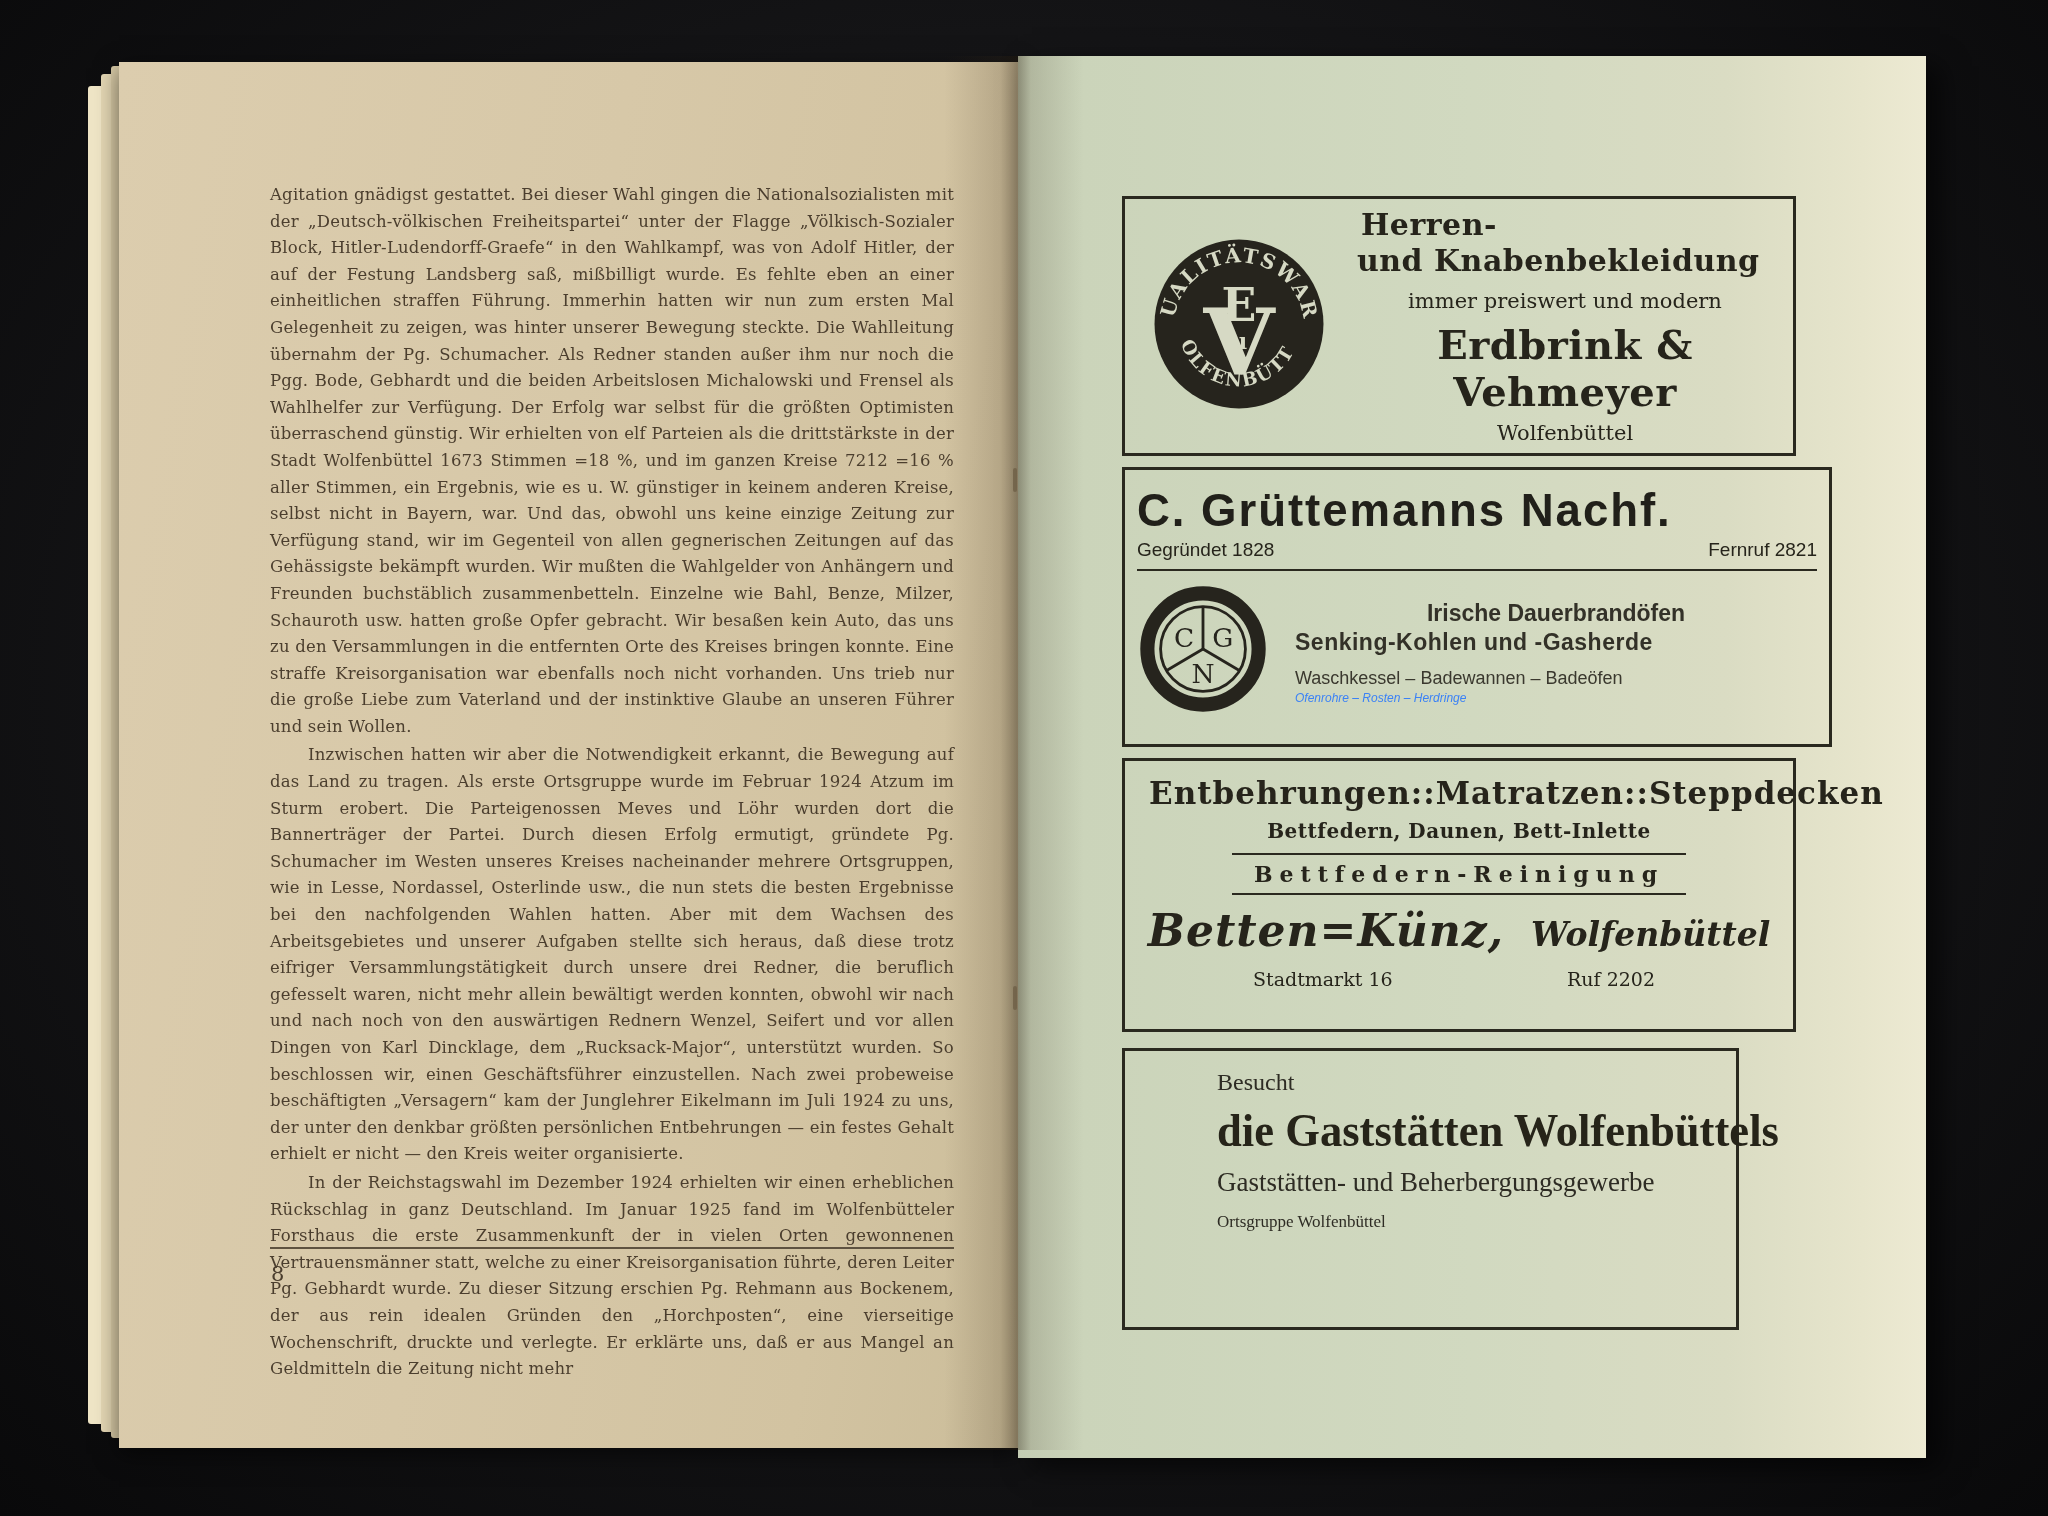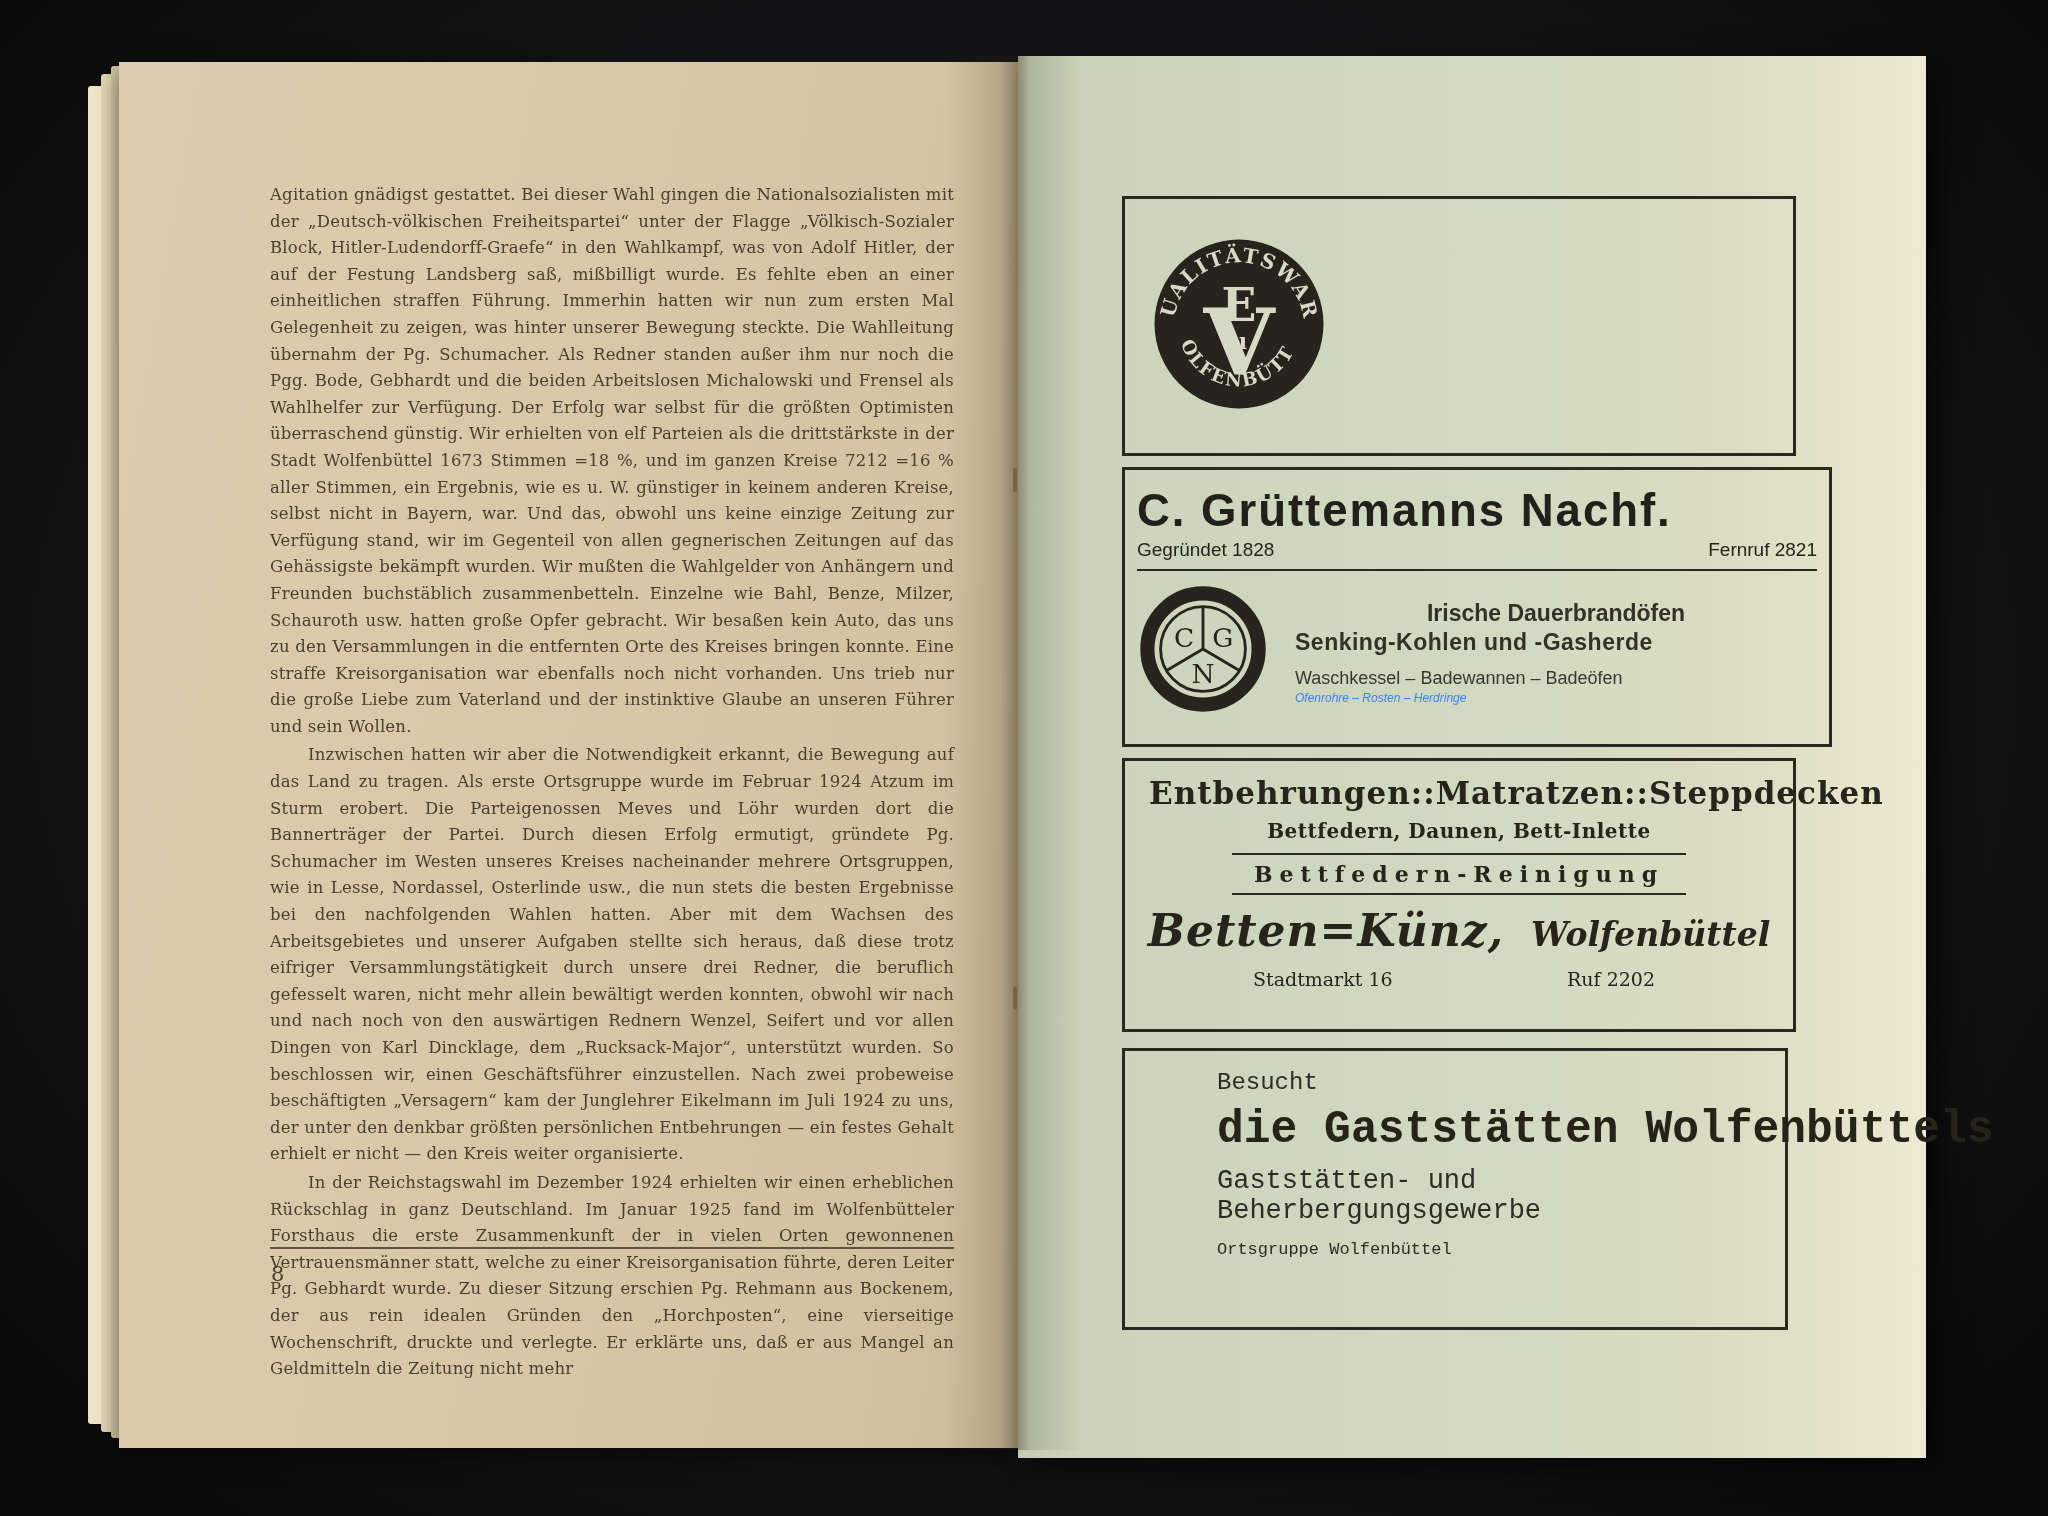--- a/index.html
+++ b/index.html
@@ -83,22 +83,22 @@
   .ad-kunz{left:1122px;top:758px;width:674px;height:274px;padding:14px 18px;text-align:center;}
   .kunz-head{font-weight:bold;font-size:31px;letter-spacing:1px;display:flex;justify-content:space-between;padding:0 6px;}
   .kunz-sub{font-size:20px;font-weight:bold;margin-top:8px;letter-spacing:.5px;}
   .kunz-service{display:inline-block;border-top:2px solid #2a291f;border-bottom:2px solid #2a291f;
                 padding:6px 22px;margin-top:10px;font-weight:bold;font-size:22px;letter-spacing:7px;}
   .kunz-company-row{margin-top:10px;white-space:nowrap;}
   .kunz-company{font-weight:bold;font-style:italic;font-size:44px;letter-spacing:1px;}
   .kunz-city{font-weight:bold;font-style:italic;font-size:33px;margin-left:22px;}
   .kunz-bottom{display:flex;justify-content:space-between;padding:0 120px 0 110px;font-size:19px;margin-top:12px;gap:32px;}
   
-  .ad-gast{left:1122px;top:1048px;width:666px;height:282px;padding:18px 10px 10px 92px;
-           font-family:Liberation Mono, monospace;color:#2e2c24;}
+  .ad-gast{left:1122px;top:1048px;width:617px;height:282px;padding:18px 10px 10px 92px;
+           font-family:Liberation Serif, serif;color:#2e2c24;}
   .gast-l1{font-size:24px;}
   .gast-l2{font-size:46px;font-weight:bold;margin-top:8px;letter-spacing:0;transform:scaleX(.97);transform-origin:left;white-space:nowrap;color:#262419;}
   .gast-l3{font-size:27px;margin-top:22px;}
   .gast-l4{font-size:27px;margin-top:10px;}
   .gast-l5{font-size:17px;margin-top:14px;}
   svg text{font-family:"DejaVu Serif",serif;}
 </style>
 </head>
 <body>
 
@@ -131,20 +131,27 @@
       <text font-size="23" font-weight="bold" fill="#d6d9c4" letter-spacing="2">
         <textPath href="#arcTop" startOffset="50%" text-anchor="middle">QUALITÄTSWARE</textPath>
       </text>
       <text font-size="21" font-weight="bold" fill="#d6d9c4" letter-spacing="2">
         <textPath href="#arcBot" startOffset="50%" text-anchor="middle">WOLFENBÜTTEL</textPath>
       </text>
       <text x="100" y="158" text-anchor="middle" font-size="104" font-weight="bold" fill="#d6d9c4">V</text>
       <text x="100" y="97" text-anchor="middle" font-size="52" font-weight="bold" fill="#d6d9c4">E</text>
       <text x="100" y="128" text-anchor="middle" font-size="26" font-weight="bold" fill="#d6d9c4">u</text>
     </svg>
+  </div>
+  <div class="txt">
+    <div class="erd-l1">Herren-</div>
+    <div class="erd-l2">und Knabenbekleidung</div>
+    <div class="erd-l3">immer preiswert und modern</div>
+    <div class="erd-company">Erdbrink &amp; Vehmeyer</div>
+    <div class="erd-city">Wolfenbüttel</div>
   </div>
 </div>
 
 <div class="ad ad-gruettemann">
   <div class="gru-h">C. Grüttemanns Nachf.</div>
   <div class="gru-row">
     <span>Gegründet 1828</span>
     <span>Fernruf 2821</span>
   </div>
   <div class="gru-rule"></div>

